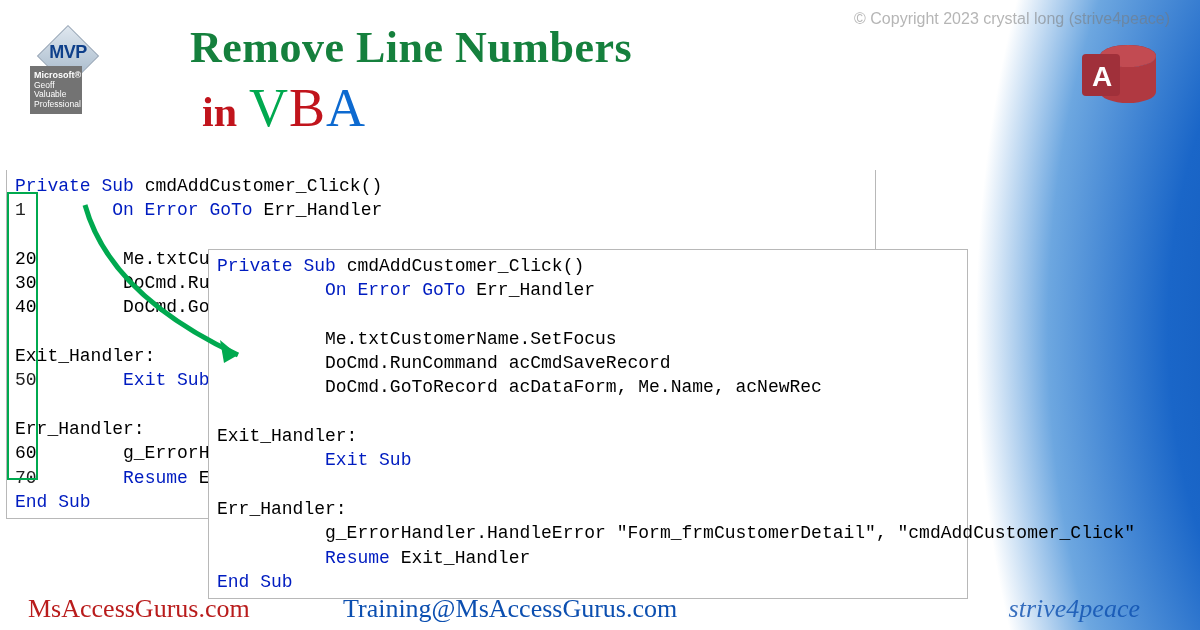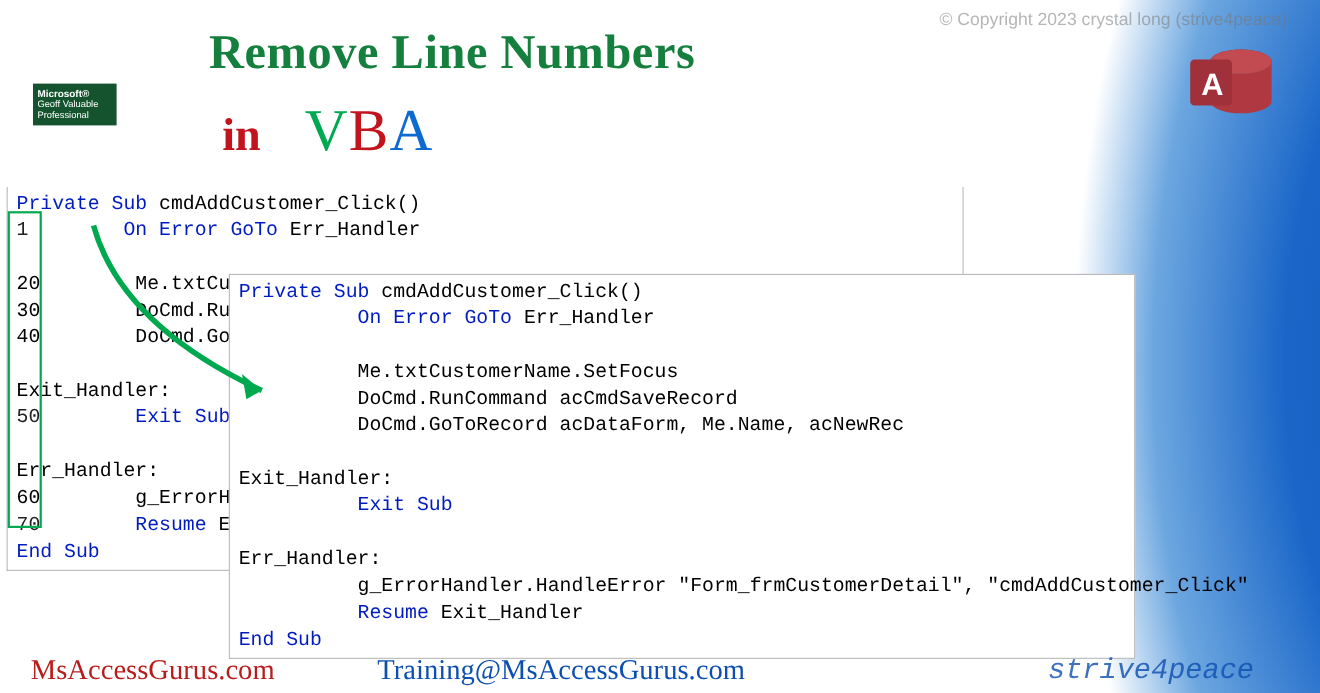--- a/index.html
+++ b/index.html
@@ -65,22 +65,22 @@
     font-family: Arial, sans-serif;
     font-weight: 900;
     font-size: 18px;
     color: #0e3f8a;
     letter-spacing: -0.5px;
   }
   .mvp-badge .ms-strip {
     position: absolute;
     bottom: 0;
     left: -4px;
-    width: 76px;
-    background: #14532d;
+    width: 52px;
+    background: #737373;
     color: #fff;
     font-family: Arial, sans-serif;
     font-size: 8.5px;
     line-height: 1.15;
     padding: 4px 4px;
     text-align: left;
   }
   .mvp-badge .ms-strip b { font-size: 9px; display:block;}
 
   
@@ -101,24 +101,24 @@
     z-index: 3;
   }
   .title-main {
     font-family: Liberation Serif, serif;
     font-weight: 700;
     font-size: 44px;
     color: #15803d;
     letter-spacing: 0.5px;
   }
   .title-sub {
-    margin-top: 14px;
+    margin-top: 4px;
     display: flex;
     align-items: baseline;
-    gap: 40px;
+    gap: 12px;
   }
   .title-in {
     font-family: Garamond, Georgia, serif;
     font-weight: 700;
     font-size: 42px;
     color: #c1141c;
     margin-left: 12px;
   }
   .vba { font-family: Garamond, Georgia, serif; font-weight: 400; font-size: 54px; letter-spacing: 1px;}
   .vba .v { color: #00a94f; }
@@ -144,21 +144,21 @@
   }
   .code-before {
     left: 6px;
     top: 170px;
     width: 870px;
     border-top: none;
   }
   .code-after {
     left: 208px;
     top: 249px;
-    width: 824px;
+    width: 760px;
     z-index: 4;
   }
   .code-panel .kw { color: #001cc0; }
   .code-panel .ln { color: #222; }
 
   
   .green-col {
     position: absolute;
     left: 7px;
     top: 192px;
@@ -200,35 +200,39 @@
     position: absolute;
     left: 300px;
     bottom: 0;
     color: #0c4fb0;
     margin-left: 43px;
   }
   .footer .sig {
     position: absolute;
     right: 60px;
     bottom: 0;
-    font-family: Liberation Mono, monospace;
+    font-family: Liberation Serif, serif;
     font-size: 26px;
     color: #0c4fb0;
     opacity: 0.8;
     font-style: italic;
   }
 </style>
 </head>
 <body>
 
 <div class="bg-curve"></div>
 
 <div class="copyright">© Copyright 2023 crystal long (strive4peace)</div>
 
 <div class="mvp-badge">
+  <div class="diamond">
+    <div class="tri"></div>
+    <div class="mvp-text">MVP</div>
+  </div>
   <div class="ms-strip">
     <b>Microsoft®</b>
     <span>Geoff Valuable</span><br>
     <span>Professional</span>
   </div>
 </div>
 
 <div class="access-logo">
   <svg width="80" height="78" viewBox="0 0 80 78">
     <ellipse cx="48" cy="20" rx="28" ry="11" fill="#8f2a32"></ellipse>

